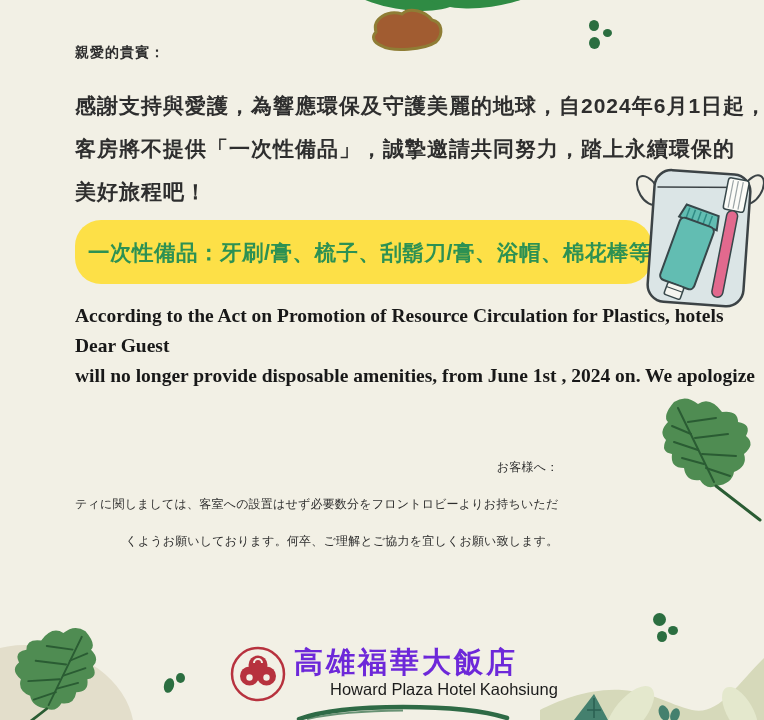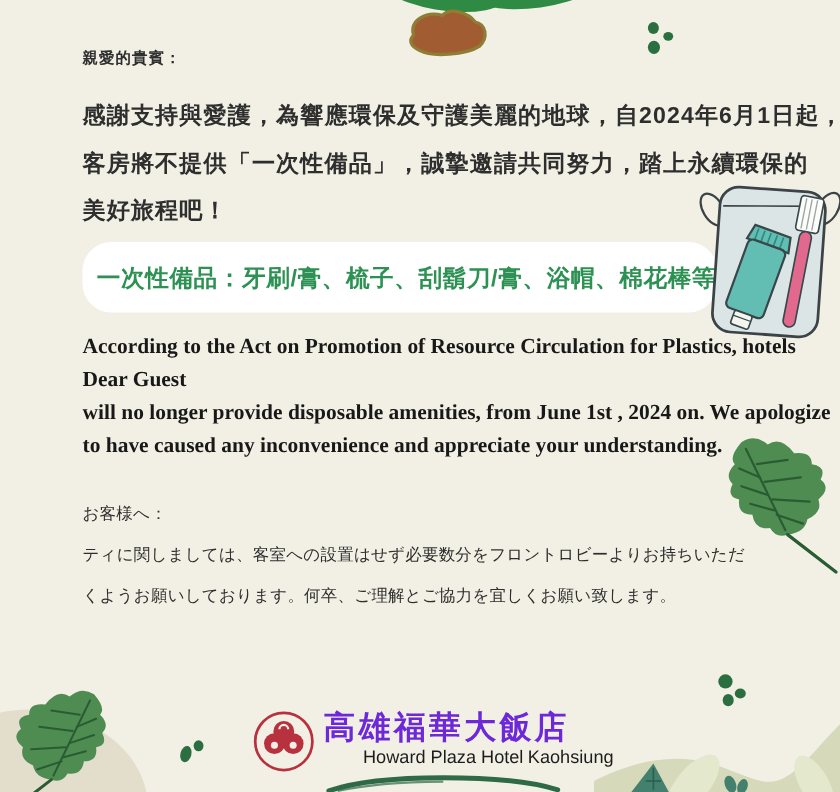--- a/index.html
+++ b/index.html
@@ -6,28 +6,28 @@
   body{font-family:"Liberation Sans",sans-serif;}
   .page{position:relative;width:764px;height:720px;background:#f2f0e5;overflow:hidden;}
   .abs{position:absolute;}
 
   
   .zh-greeting{left:75px;top:44px;font-size:14px;font-weight:600;color:#2e2e2e;letter-spacing:1px;white-space:nowrap;}
   .zh-body{left:75px;top:84px;color:#2e2e2e;}
   .zh-body .line{font-size:21px;line-height:43px;font-weight:600;letter-spacing:1px;white-space:nowrap;}
 
   .pill{left:75px;top:220px;width:577px;height:64px;box-sizing:border-box;
-        background:#ffffff;border-radius:26px;display:flex;align-items:center;padding-left:13px;}
+        background:#fde047;border-radius:26px;display:flex;align-items:center;padding-left:13px;}
   .pill span{font-size:21.5px;font-weight:700;color:#2d9153;letter-spacing:0.5px;white-space:nowrap;}
 
   .en-block{left:75px;top:301px;font-family:"Liberation Serif",serif;font-weight:700;color:#181818;}
   .en-block .line{font-size:19.5px;line-height:30px;white-space:nowrap;}
 
   .ja-block{left:75px;top:449px;color:#2e2e2e;}
-  .ja-block .line{font-size:15px;line-height:37px;font-weight:500;letter-spacing:0.2px;white-space:nowrap;}
+  .ja-block .line{font-size:12px;line-height:37px;font-weight:500;letter-spacing:0.2px;white-space:nowrap;text-align:right;}
 
   
   .footer{left:229px;top:645px;display:flex;align-items:flex-start;}
   .footer-text{margin-left:7px;}
   .hotel-zh{font-size:29px;font-weight:700;color:#6d28d9;letter-spacing:3px;white-space:nowrap;line-height:34px;}
   .hotel-en{font-size:16.5px;color:#1c1c1c;white-space:nowrap;line-height:20px;}
   .hotel-en .b{font-weight:400;margin-left:36px;}
   .hotel-en .l{font-weight:400;margin-left:4px;}
 
   
@@ -101,21 +101,20 @@
         </g>
         <rect x="95" y="50" width="11" height="88" rx="5.5" fill="#e2698e" stroke="#37474a" stroke-width="1.5"></rect>
       </g>
     </g>
   </svg>
 
   <div class="abs en-block">
     <div class="line">According to the Act on Promotion of Resource Circulation for Plastics, hotels</div>
     <div class="line">Dear Guest</div>
     <div class="line">will no longer provide disposable amenities, from June 1st , 2024 on. We apologize</div>
-    <div class="line">to have caused any inconvenience and appreciate your understanding.</div>
   </div>
 
   <svg class="abs" style="left:658px;top:392px;" width="110" height="130" viewBox="0 0 110 130">
     <path d="M16,10 Q4,24 10,30 Q0,40 8,48 Q2,60 14,62 Q12,76 26,76 Q28,90 42,88 Q48,98 58,94
              Q74,92 76,80 Q90,74 86,62 Q98,52 88,44 Q94,32 80,30 Q80,18 64,20 Q52,4 40,12 Q28,2 16,10 Z" fill="#4f8c52"></path>
     <g stroke="#2a5c33" stroke-width="2" stroke-linecap="round" fill="none">
       <line x1="56" y1="90" x2="20" y2="16"></line>
       <line x1="46" y1="72" x2="24" y2="66"></line>
         <line x1="40" y1="58" x2="16" y2="50"></line>
         <line x1="33" y1="42" x2="14" y2="34"></line>

